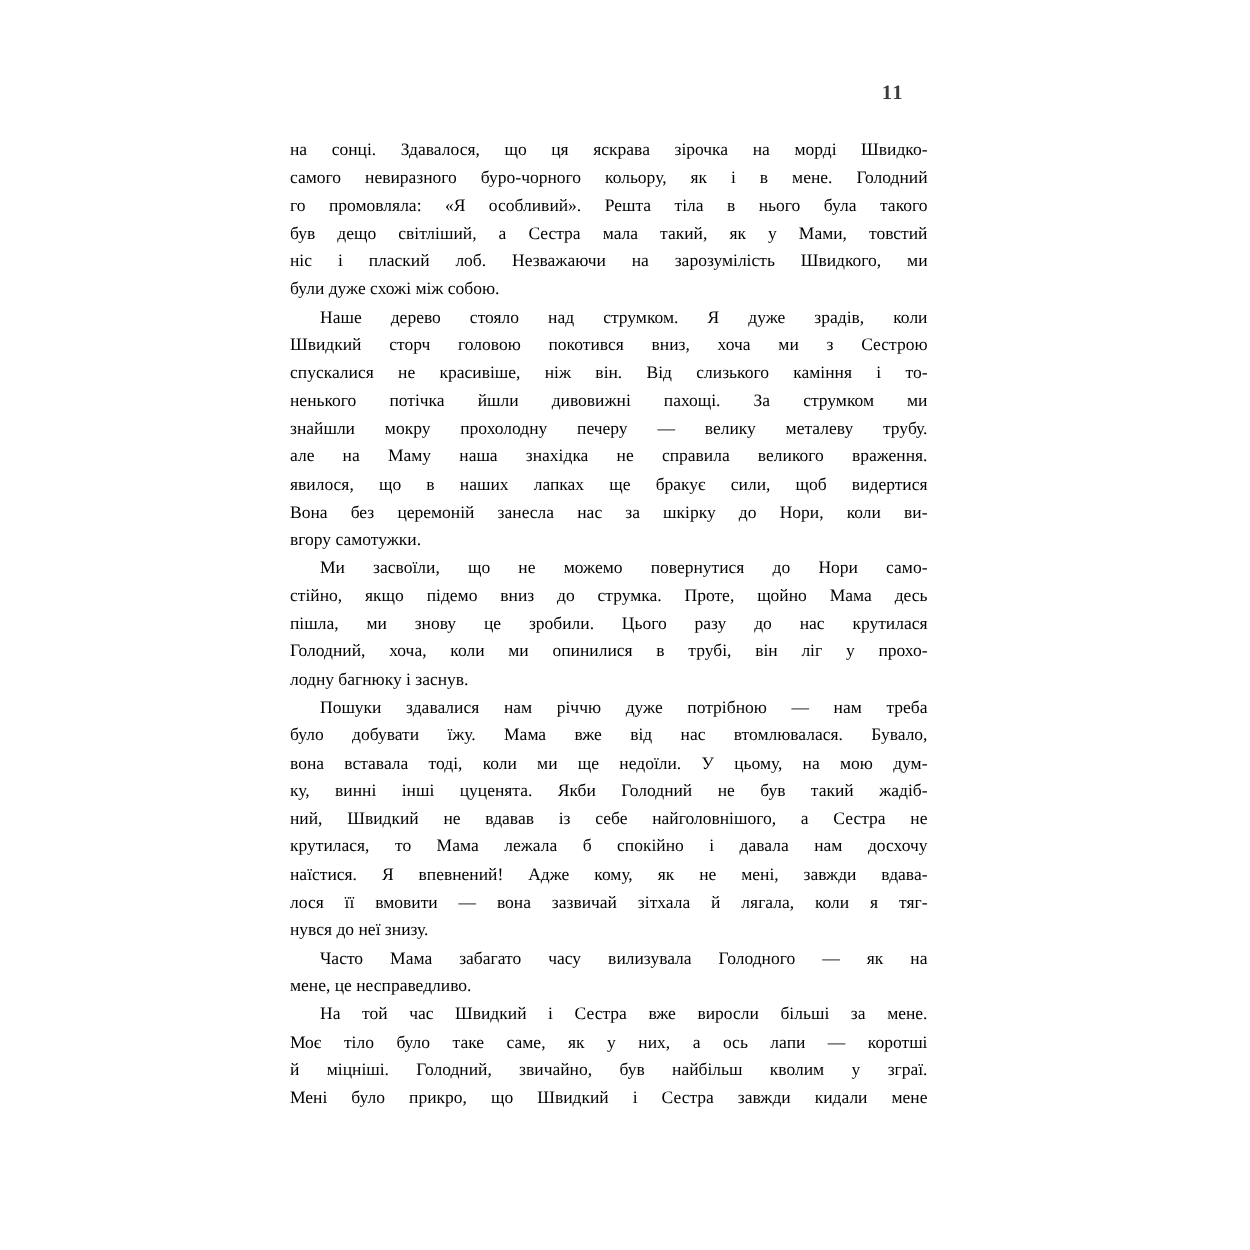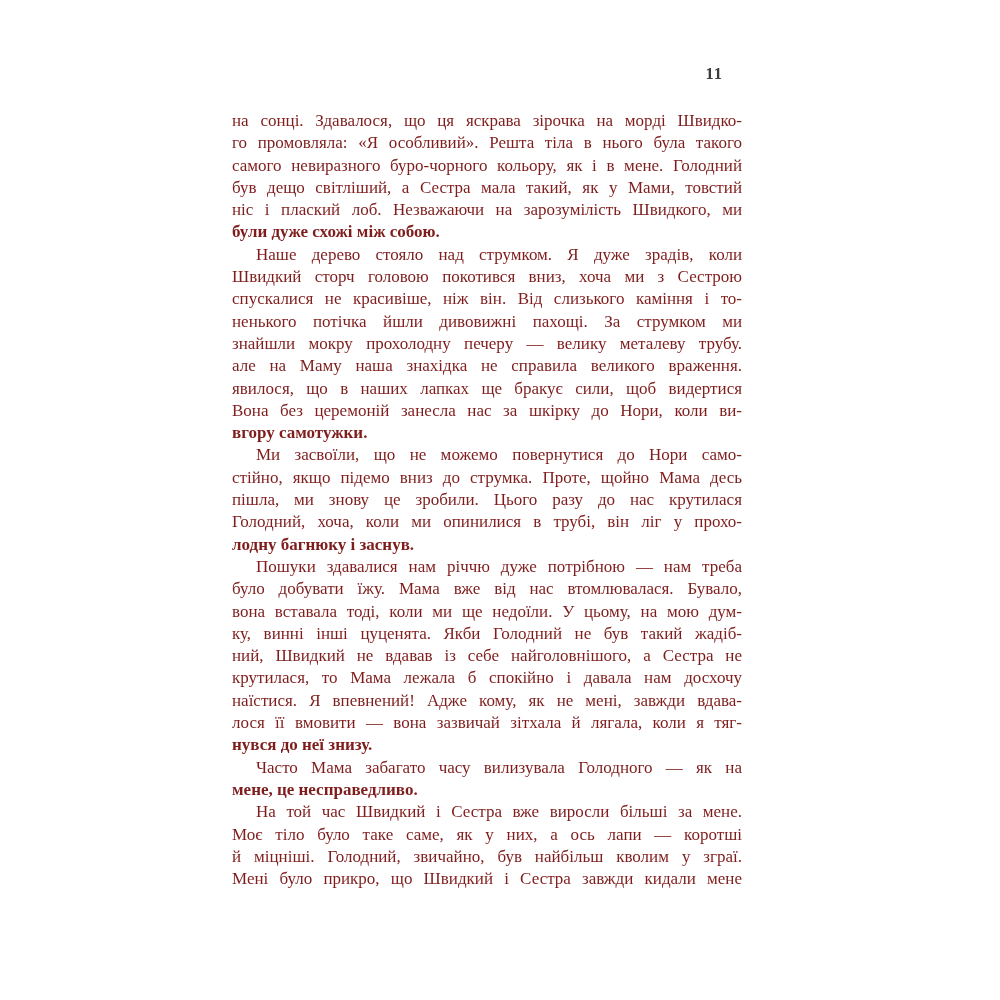--- a/index.html
+++ b/index.html
@@ -29,49 +29,48 @@
     font-size: 16.5px;
     font-weight: 600;
     letter-spacing: 1px;
     color: #3c3c3c;
   }
   .text-column {
     position: absolute;
     top: 110px;
     left: 232px;
     width: 510px;
-    font-size: 17px;
+    font-size: 14px;
     line-height: 22.3px;
-    color: #7f1d1d;
+    color: #000000;
   }
   .text-line {
     text-align: justify;
     text-align-last: justify;
     height: 22.3px;
     overflow: visible;
     white-space: nowrap;
   }
   .text-line.indent {
     padding-left: 24px;
     width: 486px;
   }
   .text-line.lastline {
     text-align-last: left;
-    font-weight: bold;
   }
 </style>
 </head>
 <body>
 
 <div class="book-page">
   <div class="page-number">11</div>
   <div class="text-column">
       <div class="text-line">на сонці. Здавалося, що ця яскрава зірочка на морді Швидко-</div>
+      <div class="text-line">самого невиразного буро-чорного кольору, як і в мене. Голодний</div>
       <div class="text-line">го промовляла: «Я особливий». Решта тіла в нього була такого</div>
-      <div class="text-line">самого невиразного буро-чорного кольору, як і в мене. Голодний</div>
       <div class="text-line">був дещо світліший, а Сестра мала такий, як у Мами, товстий</div>
       <div class="text-line">ніс і плаский лоб. Незважаючи на зарозумілість Швидкого, ми</div>
       <div class="text-line lastline">були дуже схожі між собою.</div>
       <div class="text-line indent">Наше дерево стояло над струмком. Я дуже зрадів, коли</div>
       <div class="text-line">Швидкий сторч головою покотився вниз, хоча ми з Сестрою</div>
       <div class="text-line">спускалися не красивіше, ніж він. Від слизького каміння і то-</div>
       <div class="text-line">ненького потічка йшли дивовижні пахощі. За струмком ми</div>
       <div class="text-line">знайшли мокру прохолодну печеру — велику металеву трубу.</div>
       <div class="text-line">але на Маму наша знахідка не справила великого враження.</div>
       <div class="text-line">явилося, що в наших лапках ще бракує сили, щоб видертися</div>

